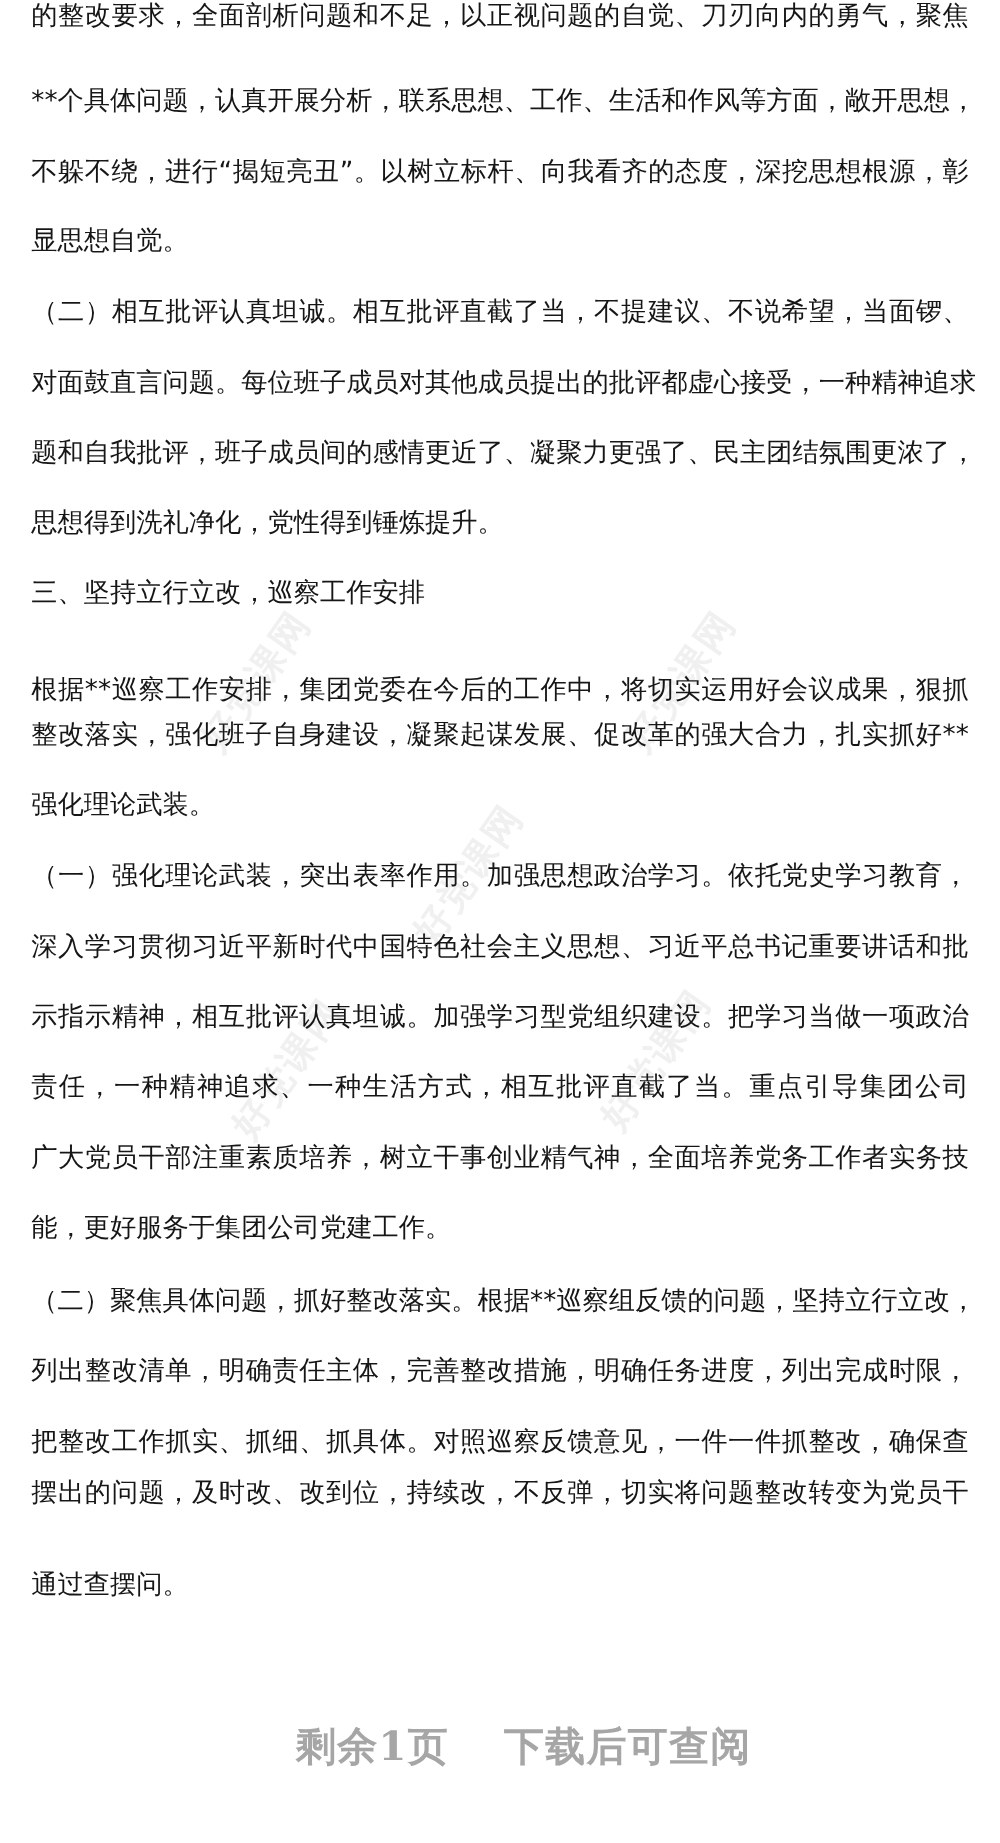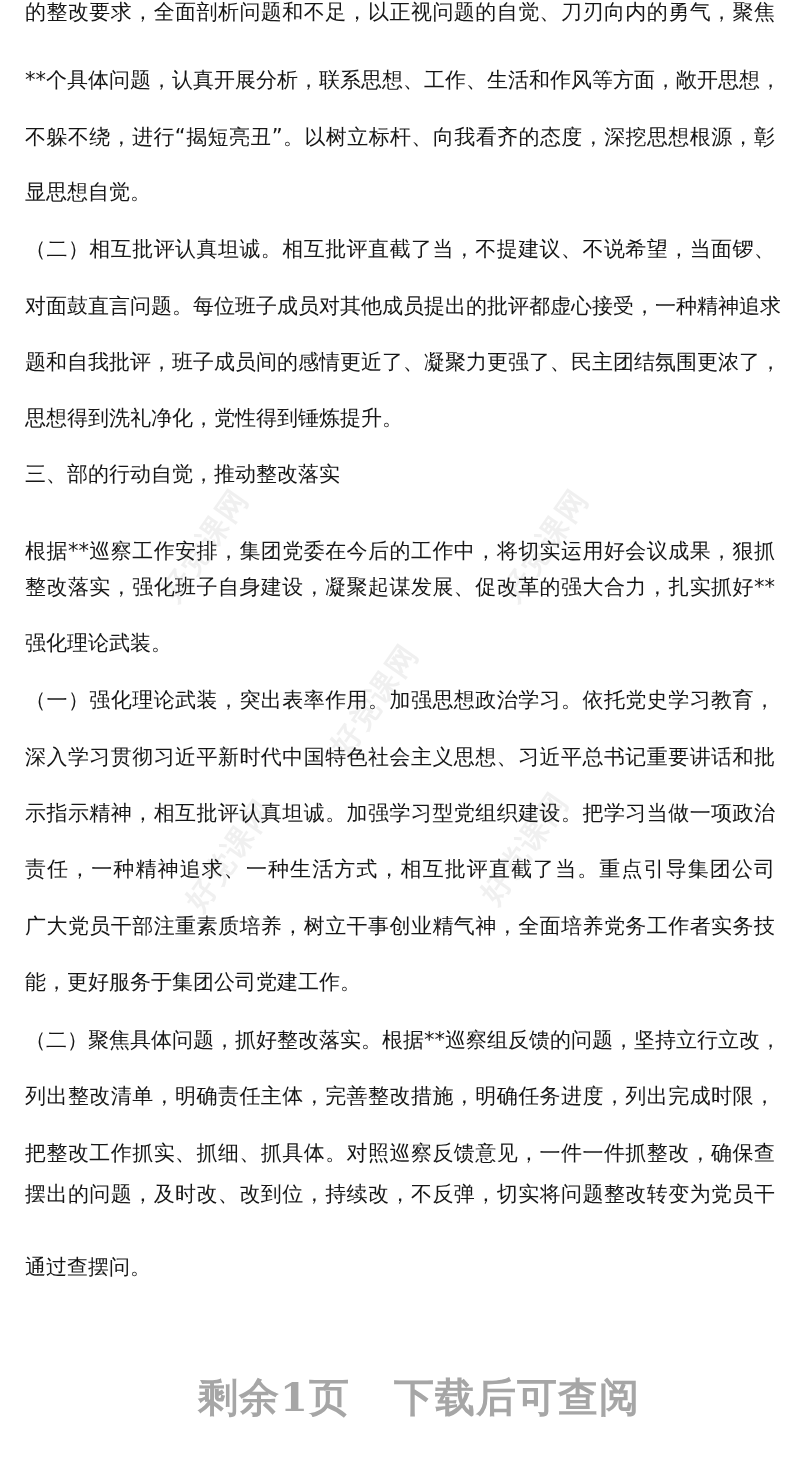--- a/index.html
+++ b/index.html
@@ -48,21 +48,21 @@
     letter-spacing: 2px;
   }
   .footer-notice {
     position: absolute;
     left: 0;
     top: 1370px;
     width: 800px;
     text-align: center;
     font-family: "DejaVu Serif", "Liberation Serif", serif;
     font-weight: bold;
-    font-size: 40px;
+    font-size: 32px;
     line-height: 54px;
     color: #a6a6a6;
     letter-spacing: 1px;
     padding-left: 38px;
     box-sizing: border-box;
   }
   .footer-notice .gap {
     display: inline-block;
     width: 44px;
   }
@@ -81,21 +81,21 @@
 
   <div id="text-layer">
     <div class="line" style="top: -2px;">的整改要求，全面剖析问题和不足，以正视问题的自觉、刀刃向内的勇气，聚焦</div>
     <div class="line" style="top: 66px;">**个具体问题，认真开展分析，联系思想、工作、生活和作风等方面，敞开思想，</div>
     <div class="line" style="top: 123px;">不躲不绕，进行“揭短亮丑”。以树立标杆、向我看齐的态度，深挖思想根源，彰</div>
     <div class="line last" style="top: 178px;">显思想自觉。</div>
     <div class="line" style="top: 235px;">（二）相互批评认真坦诚。相互批评直截了当，不提建议、不说希望，当面锣、</div>
     <div class="line" style="top: 292px;">对面鼓直言问题。每位班子成员对其他成员提出的批评都虚心接受，一种精神追求</div>
     <div class="line" style="top: 348px;">题和自我批评，班子成员间的感情更近了、凝聚力更强了、民主团结氛围更浓了，</div>
     <div class="line last" style="top: 404px;">思想得到洗礼净化，党性得到锤炼提升。</div>
-    <div class="line last" style="top: 460px;">三、部的行动自觉，推动整改落实</div>
+    <div class="line last" style="top: 460px;">三、坚持立行立改，巡察工作安排</div>
     <div class="line" style="top: 517px; margin-top: 20px;">根据**巡察工作安排，集团党委在今后的工作中，将切实运用好会议成果，狠抓</div>
     <div class="line" style="top: 573px;">整改落实，强化班子自身建设，凝聚起谋发展、促改革的强大合力，扎实抓好**</div>
     <div class="line last" style="top: 629px;">强化理论武装。</div>
     <div class="line" style="top: 686px;">（一）强化理论武装，突出表率作用。加强思想政治学习。依托党史学习教育，</div>
     <div class="line" style="top: 743px;">深入学习贯彻习近平新时代中国特色社会主义思想、习近平总书记重要讲话和批</div>
     <div class="line" style="top: 799px;">示指示精神，相互批评认真坦诚。加强学习型党组织建设。把学习当做一项政治</div>
     <div class="line" style="top: 855px;">责任，一种精神追求、一种生活方式，相互批评直截了当。重点引导集团公司</div>
     <div class="line" style="top: 912px;">广大党员干部注重素质培养，树立干事创业精气神，全面培养党务工作者实务技</div>
     <div class="line last" style="top: 968px;">能，更好服务于集团公司党建工作。</div>
     <div class="line" style="top: 1026px;">（二）聚焦具体问题，抓好整改落实。根据**巡察组反馈的问题，坚持立行立改，</div>

